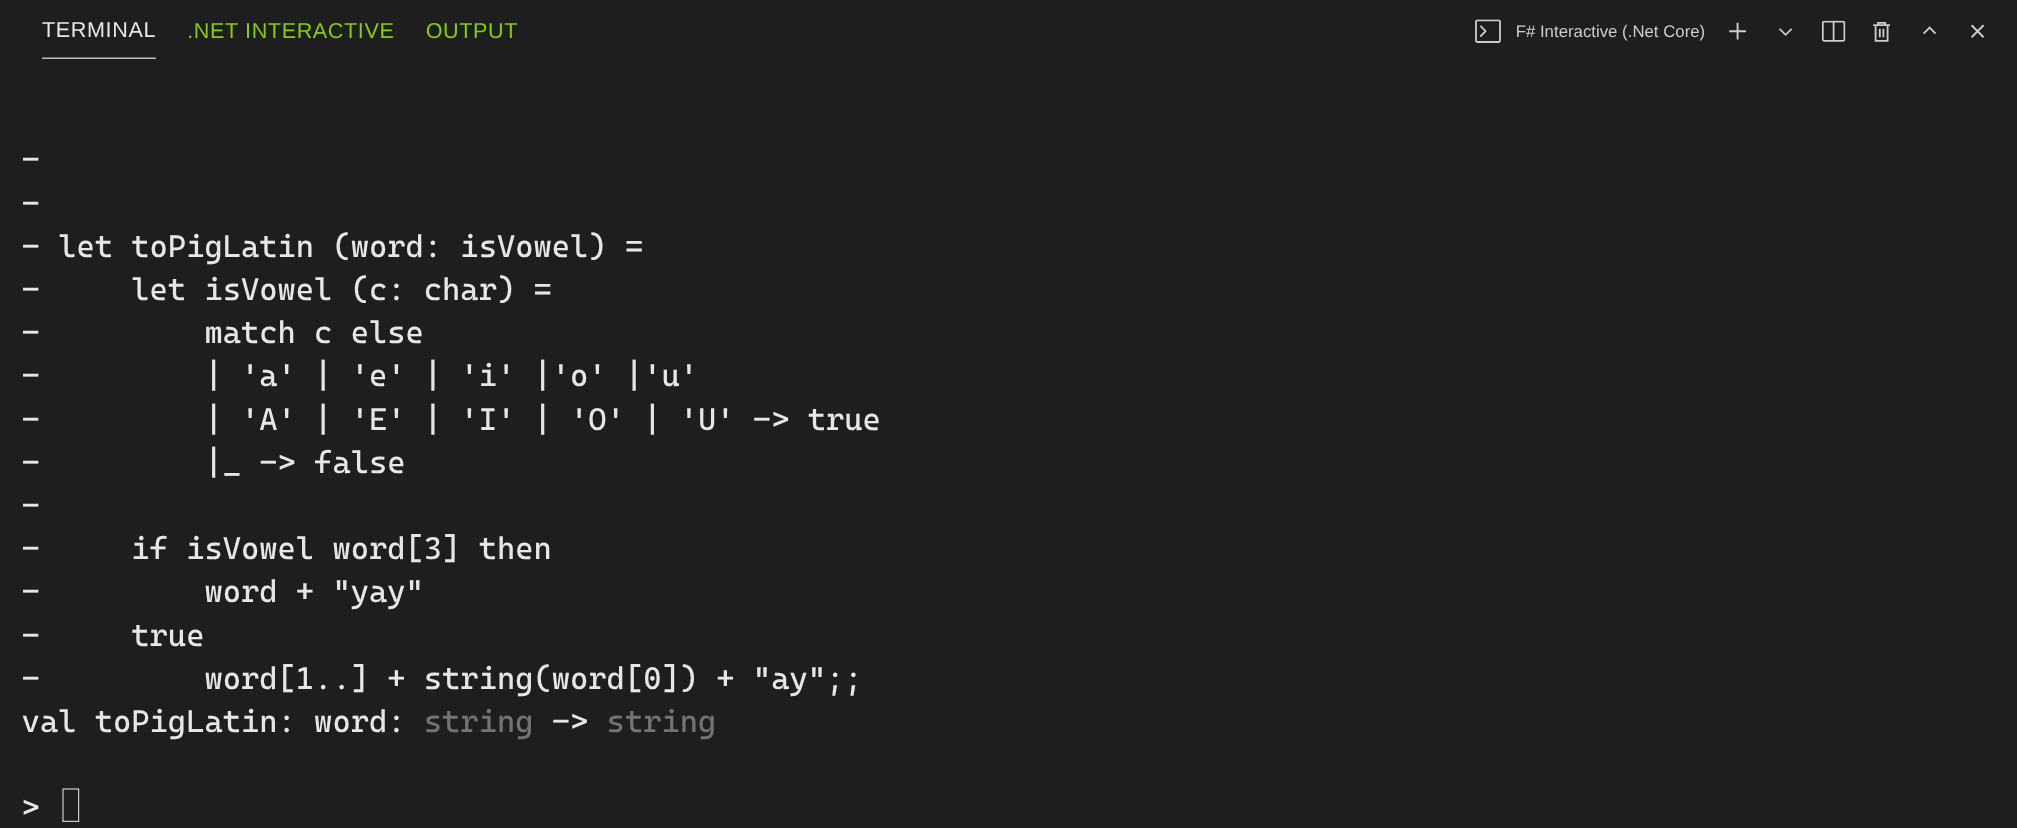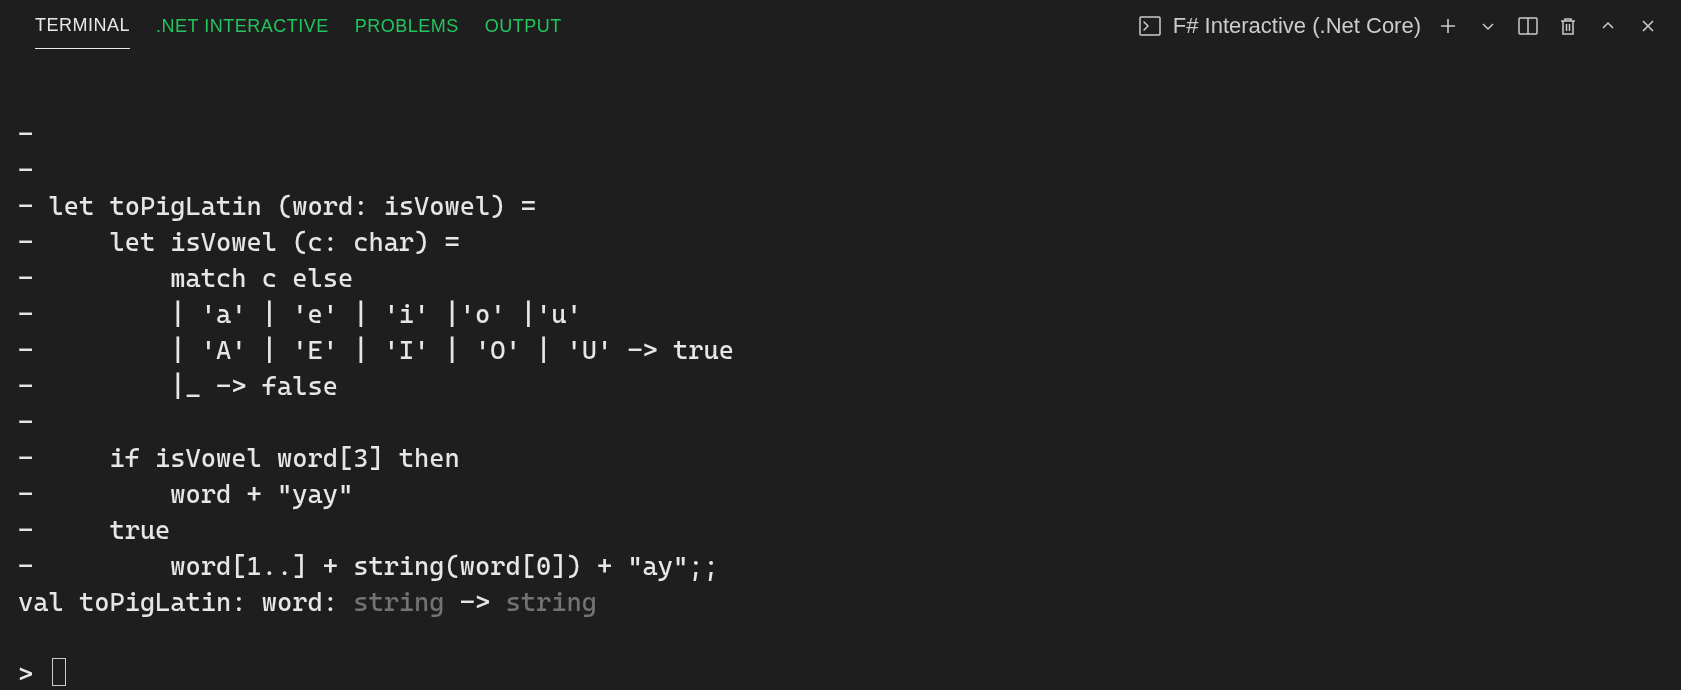--- a/index.html
+++ b/index.html
@@ -19,41 +19,41 @@
     gap: 0;
   }
   .tabs {
     display: flex;
     gap: 26px;
     align-items: center;
     flex: 0 0 auto;
   }
   .tab {
     font-size: 18px;
-    color: #22c55e;
+    color: #84cc16;
     letter-spacing: 0.5px;
     cursor: pointer;
     padding: 12px 0 12px 0;
     white-space: nowrap;
   }
   .tab.active {
     color: #e7e7e7;
     border-bottom: 1px solid #e7e7e7;
   }
   .spacer { flex: 1; }
   .header-right {
     display: flex;
     align-items: center;
     gap: 14px;
   }
   .terminal-selector {
     display: flex;
     align-items: center;
     gap: 10px;
-    font-size: 22px;
+    font-size: 14px;
     color: #cccccc;
   }
   .icon-btn {
     display: inline-flex;
     align-items: center;
     justify-content: center;
     width: 26px;
     height: 26px;
     cursor: pointer;
     color: #cccccc;
@@ -78,21 +78,20 @@
     margin-left: 4px;
   }
 </style>
 </head>
 <body>
 
 <div class="panel-header">
   <div class="tabs">
     <div class="tab active">TERMINAL</div>
     <div class="tab">.NET INTERACTIVE</div>
-    <div class="tab">PROBLEMS</div>
     <div class="tab">OUTPUT</div>
   </div>
   <div class="spacer"></div>
   <div class="header-right">
     <div class="terminal-selector">
       <span class="icon-btn">
         <svg width="22" height="20" viewBox="0 0 22 20" fill="none" stroke="currentColor" stroke-width="1.5">
           <rect x="1" y="1" width="20" height="18" rx="1"></rect>
           <path d="M5 6 L9 10 L5 14" stroke-linecap="round" stroke-linejoin="round"></path>
         </svg>

